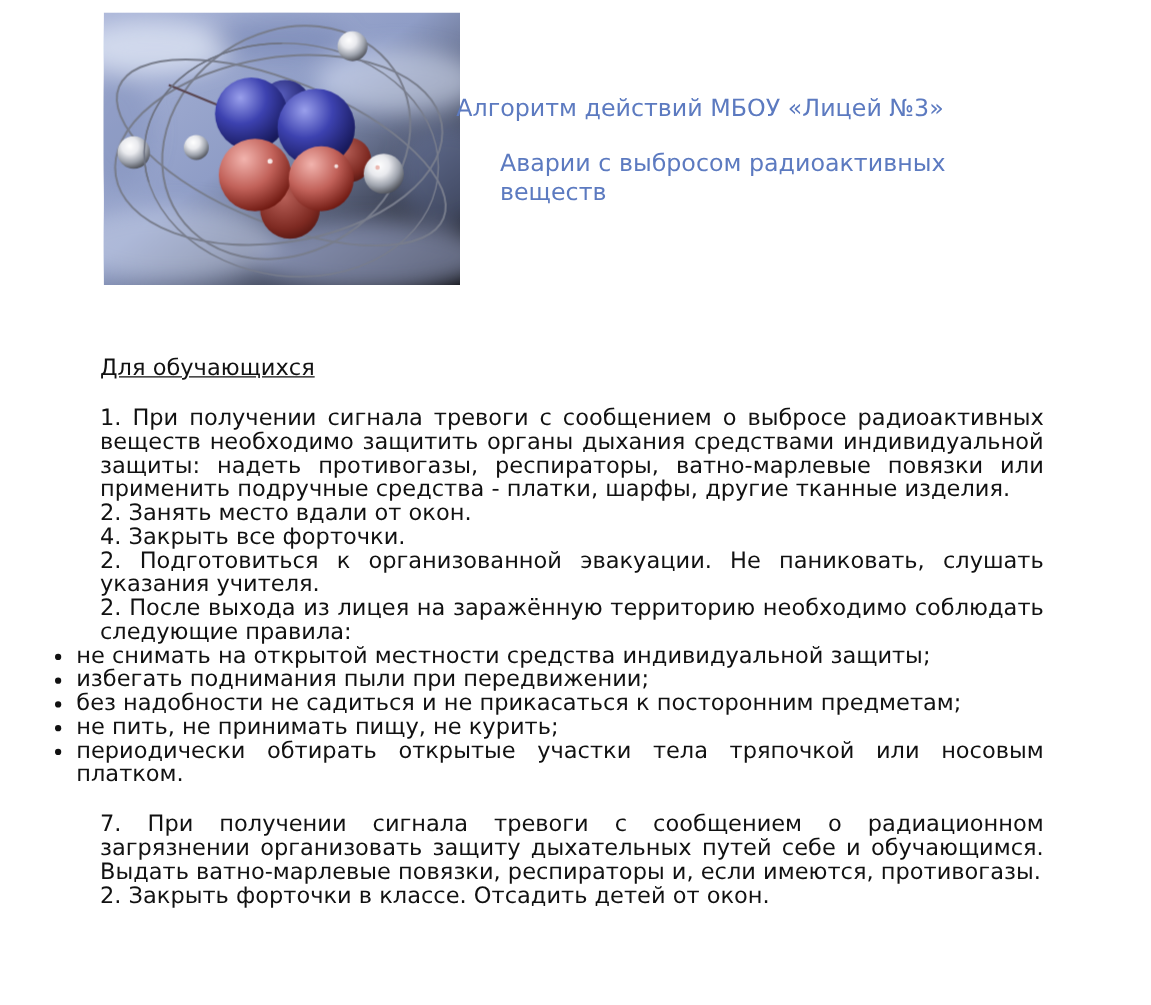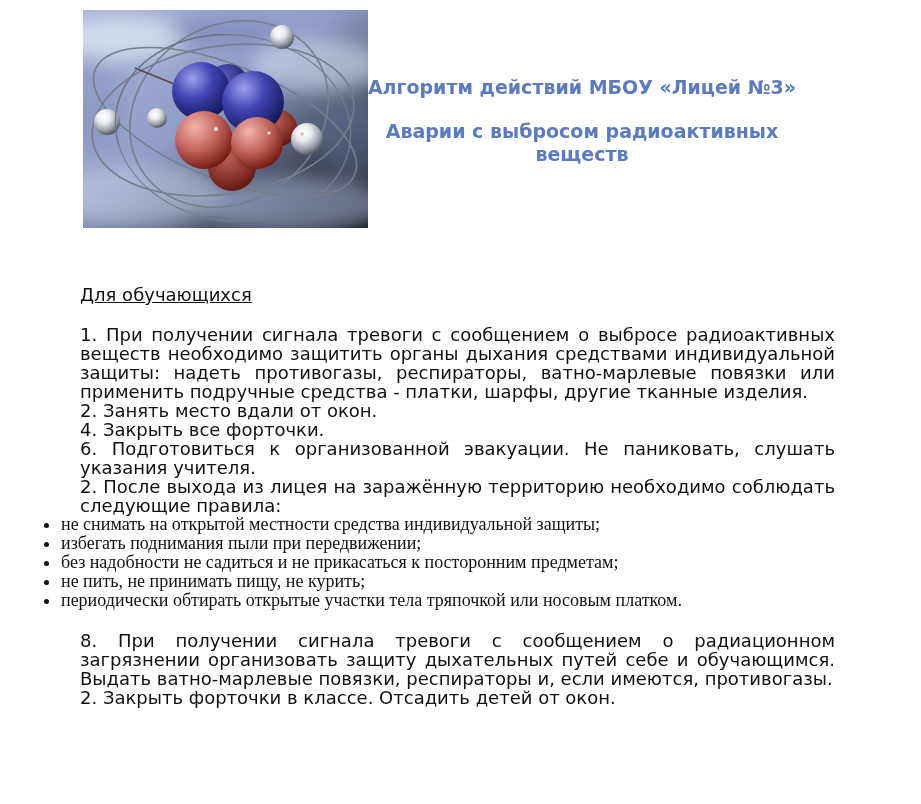--- a/index.html
+++ b/index.html
@@ -6,36 +6,36 @@
   .page {
     position:relative; width:921px; height:804px; background:#ffffff;
     overflow:hidden;
     font-family:"DejaVu Sans","Liberation Sans",sans-serif;
     color:#111111;
   }
   .header { position:relative; height:285px; }
   .atom-image { position:absolute; left:83px; top:10px; width:285px; height:218px; }
   .atom-image svg { display:block; }
   .title-block {
-    position:absolute; left:347px; top:76px; width:470px;
-    text-align:center; font-weight:bold; font-size:19px; line-height:23px;
+    position:absolute; left:365px; top:76px; width:470px;
+    text-align:left; font-weight:normal; font-size:19px; line-height:23px;
   }
   .title-line1 { white-space:nowrap; }
   .title-line2 { margin:21px auto 0 auto; max-width:400px; }
   .content {
     margin:0 86px 0 80px;
     font-size:18px; line-height:19px; text-align:justify;
   }
   .section-heading { text-decoration:underline; margin:0 0 21px 0; }
   .para { margin:0; }
   ul.bullets {
     margin:0 0 0 -36px; padding:0 0 0 17px;
     list-style:disc outside;
   }
-  ul.bullets li { margin:0; padding:0;font-family:Liberation Serif, serif; }
+  ul.bullets li { margin:0; padding:0; }
   .group-6-8 { margin-top:11px; }
   .teachers-heading { margin-top:18px; }
   .teachers-items { margin-top:21px; }
 </style>
 </head>
 <body>
 
 <div class="page">
 
   <div class="header">
@@ -130,33 +130,33 @@
   </div>
 
   <div class="content">
 
     <div class="section-heading">Для обучающихся</div>
 
     <div class="items-1-5">
       <div class="para">1. При получении сигнала тревоги с сообщением о выбросе радиоактивных веществ необходимо защитить органы дыхания средствами индивидуальной защиты: надеть противогазы, респираторы, ватно-марлевые повязки или применить подручные средства - платки, шарфы, другие тканные изделия.</div>
       <div class="para">2. Занять место вдали от окон.</div>
       <div class="para">4. Закрыть все форточки.</div>
-      <div class="para">6. Подготовиться к организованной эвакуации. Не паниковать, слушать указания учителя.</div>
+      <div class="para">2. Подготовиться к организованной эвакуации. Не паниковать, слушать указания учителя.</div>
       <div class="para">2. После выхода из лицея на заражённую территорию необходимо соблюдать следующие правила:</div>
     </div>
 
     <ul class="bullets">
       <li>не снимать на открытой местности средства индивидуальной защиты;</li>
       <li>избегать поднимания пыли при передвижении;</li>
       <li>без надобности не садиться и не прикасаться к посторонним предметам;</li>
       <li>не пить, не принимать пищу, не курить;</li>
       <li>периодически обтирать открытые участки тела тряпочкой или носовым платком.</li>
     </ul>
 
 
 
     <div class="teachers-items">
-      <div class="para">8. При получении сигнала тревоги с сообщением о радиационном загрязнении организовать защиту дыхательных путей себе и обучающимся. Выдать ватно-марлевые повязки, респираторы и, если имеются, противогазы.</div>
+      <div class="para">7. При получении сигнала тревоги с сообщением о радиационном загрязнении организовать защиту дыхательных путей себе и обучающимся. Выдать ватно-марлевые повязки, респираторы и, если имеются, противогазы.</div>
       <div class="para">2. Закрыть форточки в классе. Отсадить детей от окон.</div>
     </div>
 
   </div>
 </div>
 
 </body></html>

